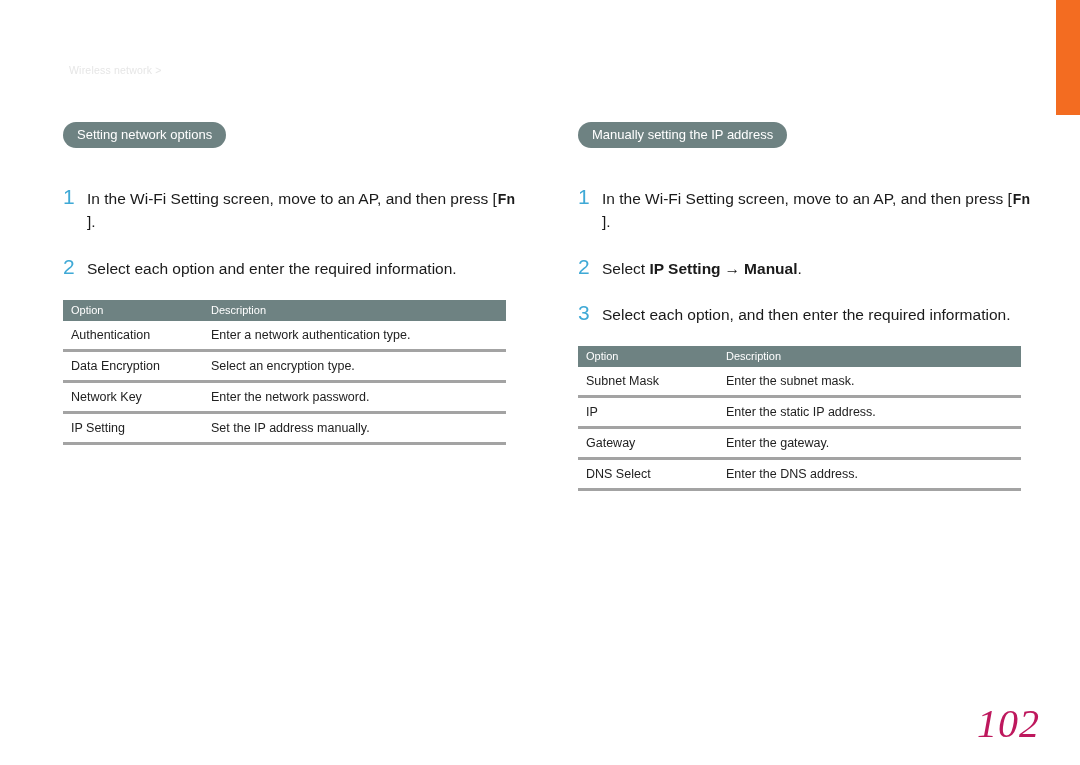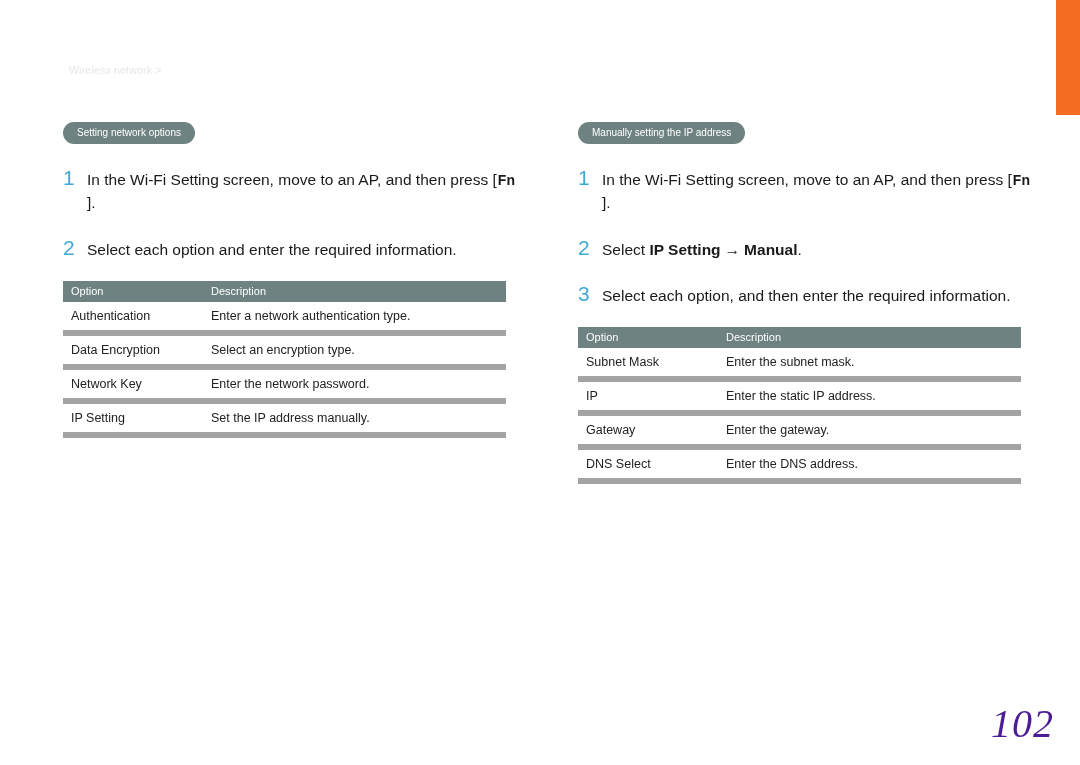--- a/index.html
+++ b/index.html
@@ -33,24 +33,24 @@
       left: 63px;
       top: 122px;
       display: flex;
       gap: 60px;
     }
     .col { width: 455px; }
     .pill {
       display: inline-block;
       background: #6e8282;
       color: #fff;
-      font-size: 10px;
+      font-size: 13px;
       padding: 5px 14px 6px 14px;
       border-radius: 14px;
-      margin-bottom: 21px;
+      margin-bottom: 36px;
       font-weight: 400;
     }
     .steps { list-style: none; }
     .step {
       display: flex;
       align-items: baseline;
       margin-bottom: 20px;
     }
     .step-num {
       color: #3fa9d6;
@@ -86,31 +86,31 @@
       color: #fff;
       text-align: left;
       font-size: 11px;
       font-weight: 400;
       padding: 4px 8px 5px 8px;
     }
     td {
       font-size: 12.5px;
       color: #222;
       padding: 7px 8px;
-      border-bottom: 6px solid #a3a3a3;
+      border-bottom: 3px solid #a3a3a3;
     }
     .col1 { width: 140px; }
     .page-num {
       position: absolute;
-      right: 26px;
+      right: 40px;
       bottom: 18px;
       font-family: Georgia, 'Times New Roman', serif;
       font-style: italic;
       font-size: 40px;
-      color: #4c1d95;
+      color: #be185d;
       letter-spacing: 1px;
     }
   </style>
 </head>
 <body>
 
 <div class="orange-tab"></div>
 
 <div class="breadcrumb">Wireless network &gt;</div>
 

